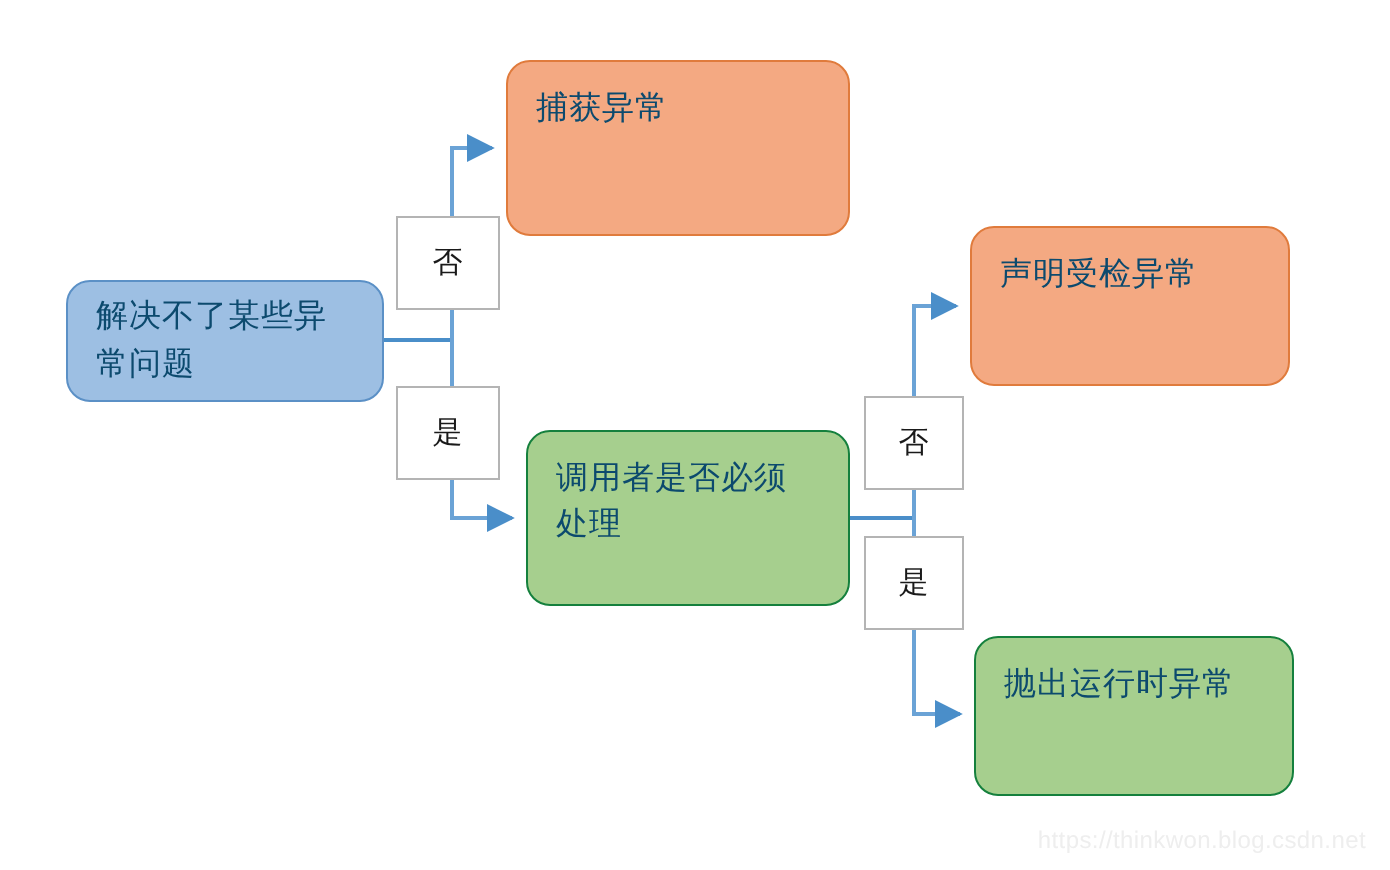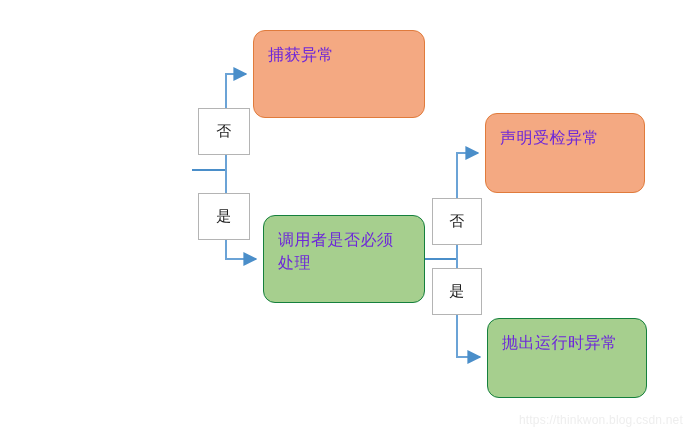--- a/index.html
+++ b/index.html
@@ -28,21 +28,21 @@
   }
   .node {
     position: absolute;
     box-sizing: border-box;
     border-radius: 12px;
     display: flex;
     align-items: center;
     padding: 0 14px;
     font-size: 16px;
     line-height: 1.45;
-    color: #6d28d9;
+    color: #0c4a6e;
     letter-spacing: 0.5px;
   }
   .node-text {
     display: block;
     width: 100%;
   }
   .node.blue {
     background: #9dbfe3;
     border: 1px solid #5b90c6;
   }
@@ -98,20 +98,23 @@
 
     <path d="M 226 170 L 226 259 L 256 259" fill="none" stroke="#6ba3d6" stroke-width="2" marker-end="url(#arrow)"></path>
 
     <path d="M 425 259 L 457 259" fill="none" stroke="#4a8ec9" stroke-width="2"></path>
 
     <path d="M 457 259 L 457 153 L 478 153" fill="none" stroke="#6ba3d6" stroke-width="2" marker-end="url(#arrow)"></path>
 
     <path d="M 457 259 L 457 357 L 480 357" fill="none" stroke="#6ba3d6" stroke-width="2" marker-end="url(#arrow)"></path>
   </svg>
 
+  <div class="node blue" style="left:33px; top:140px; width:159px; height:61px;">
+    <span class="node-text"><span>解决不了某些异</span><br><span>常问题</span></span>
+  </div>
 
   <div class="node orange top-align" style="left:253px; top:30px; width:172px; height:88px;">
     <span class="node-text">捕获异常</span>
   </div>
 
   <div class="node green top-align" style="left:263px; top:215px; width:162px; height:88px;">
     <span class="node-text"><span>调用者是否必须</span><br><span>处理</span></span>
   </div>
 
   <div class="node orange top-align" style="left:485px; top:113px; width:160px; height:80px;">

